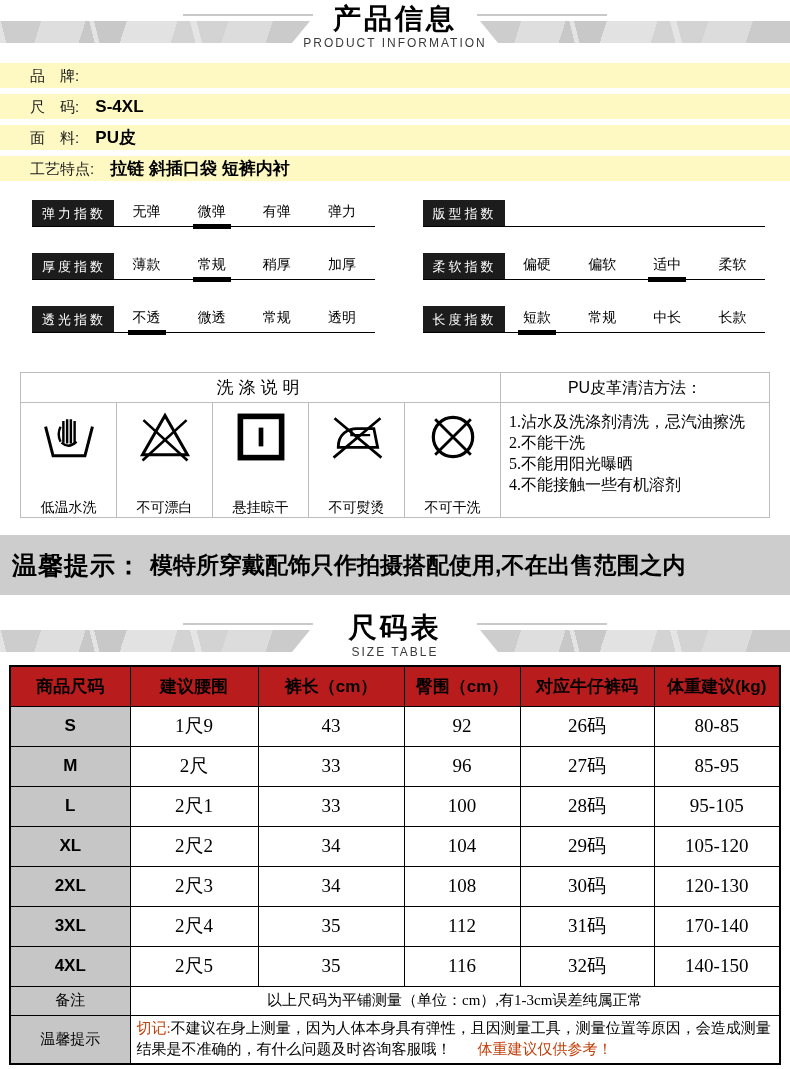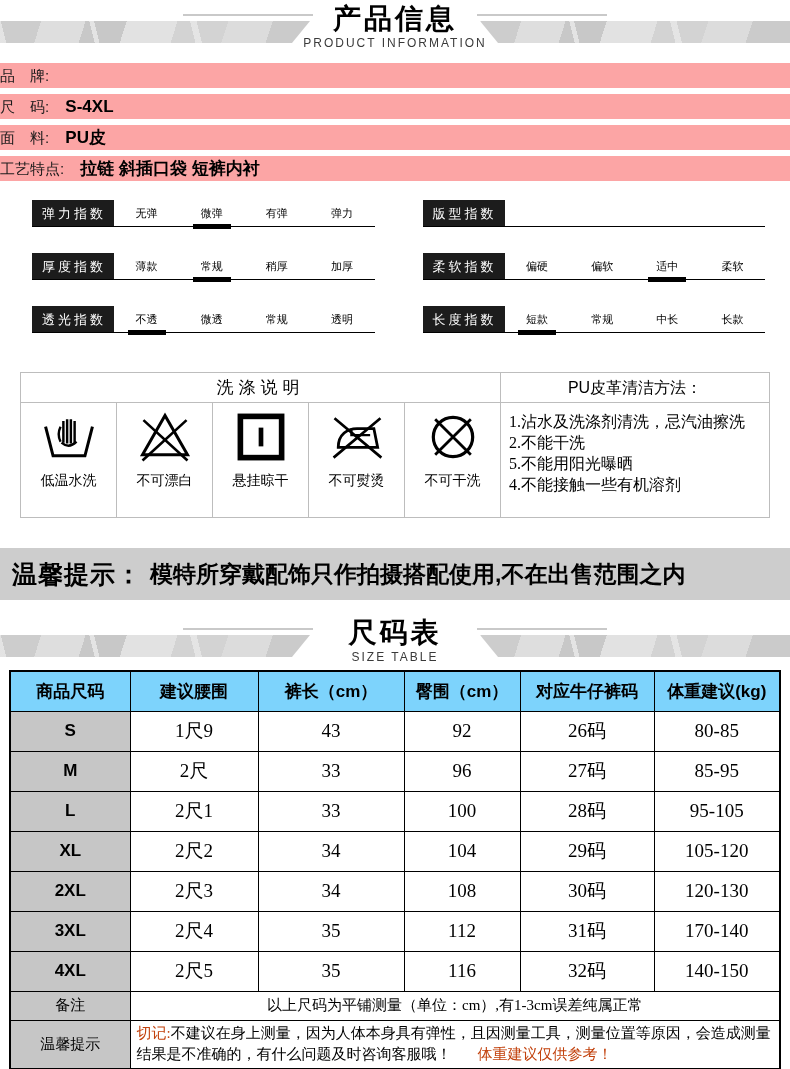--- a/index.html
+++ b/index.html
@@ -29,82 +29,82 @@
     background:
       linear-gradient(76deg, rgba(255,255,255,.45) 0 2%, transparent 2% 30%, rgba(255,255,255,.5) 30% 31.5%, transparent 31.5% 62%, rgba(255,255,255,.4) 62% 64%, transparent 64%),
       linear-gradient(108deg, #cdcdcd 0 13%, #dedede 13% 27%, #c8c8c8 27% 40%, #e2e2e2 40% 56%, #d3d3d3 56% 72%, #dcdcdc 72% 86%, #cbcbcb 86%);
   }
   .band.left  { left:0;  clip-path:polygon(0 0, 100% 0, calc(100% - 18px) 100%, 0 100%); }
   .band.right { right:0; clip-path:polygon(0 0, 100% 0, 100% 100%, 18px 100%); }
 
   
   .attr-section { margin:5px 0 14px; }
   .attr-row {
-    height:25px; line-height:25px; background:#fca5a5; margin-bottom:6px;
-    font-size:15px; white-space:nowrap;
+    height:25px; line-height:25px; background:#fef9c3; margin-bottom:6px;
+    padding-left:30px; font-size:15px; white-space:nowrap;
   }
   .attr-label { color:#1a1a1a; }
   .attr-value { font-weight:bold; font-size:17px; margin-left:12px; }
 
   
   .indices {
     display:grid; grid-template-columns:1fr 1fr; column-gap:48px;
     margin:20px 25px 0 32px;
   }
   .idx-row {
     display:flex; align-items:flex-end; border-bottom:1px solid #000;
     margin-bottom:27px; height:26px;
   }
   .idx-chip {
     background:#1c1c1c; color:#fff; font-size:13px; letter-spacing:3px;
     padding:5px 8px 4px 10px; line-height:17px; white-space:nowrap;
   }
   .idx-opts { flex:1; display:flex; }
-  .idx-opt { flex:1; text-align:center; font-size:11px; padding-bottom:5px; position:relative; }
+  .idx-opt { flex:1; text-align:center; font-size:14px; padding-bottom:5px; position:relative; }
   .idx-opt.sel::after {
     content:""; position:absolute; bottom:-3px; left:50%; transform:translateX(-50%);
     width:38px; height:5px; background:#000;
   }
 
   
   .wash-box {
     margin:12px 20px 0; border:1px solid #bdbdbd;
     display:grid; grid-template-columns:96px 96px 96px 96px 96px 1fr;
     grid-template-rows:30px 114px;
   }
   .wash-title {
     grid-column:1/6; border-right:1px solid #bdbdbd; border-bottom:1px solid #bdbdbd;
     text-align:center; font-size:17px; line-height:30px; letter-spacing:5px;
   }
   .pu-title { grid-column:6; border-bottom:1px solid #bdbdbd; text-align:center; font-size:16px; line-height:30px; }
   .wash-cell {
     border-right:1px solid #bdbdbd; display:flex; flex-direction:column;
-    align-items:center; justify-content:flex-start; padding-top:4px;
+    align-items:center; justify-content:space-between; padding-top:4px;
   }
   .wash-cell svg { width:60px; height:60px; }
   .wash-label { font-size:14px; margin-top:5px; }
   .pu-list { padding:8px 8px 0 8px; font-size:16px; line-height:1.32; }
   .pu-list div { white-space:nowrap; }
 
   
   .notice-banner {
-    margin-top:30px; height:52px; background:#cdcdcd;
+    margin-top:17px; height:60px; background:#cdcdcd;
     display:flex; align-items:center; padding:0 12px; white-space:nowrap;
   }
   .notice-label { font-size:25px; font-weight:bold; letter-spacing:1px; }
   .notice-text  { font-size:23px; font-weight:bold; margin-left:8px;text-align:center; }
 
   
   .size-header { margin-top:14px; height:52px; }
   table.size-table {
     width:770px; margin:4px auto 0; border-collapse:collapse;
     border:2px solid #000; table-layout:fixed;
   }
   .size-table td, .size-table th { border:1px solid #000; text-align:center; vertical-align:middle; }
-  .size-table th { height:40px; background:#7dd3fc; font-size:17px; font-weight:bold;text-align:center; }
+  .size-table th { height:40px; background:#b91c1c; font-size:17px; font-weight:bold;text-align:center; }
   .size-table td { height:40px; font-family:"Liberation Serif","DejaVu Serif",serif; font-size:19px; }
   .size-table td.size-col {
     background:#c6c6c6; font-family:"Liberation Sans","DejaVu Sans",sans-serif;
     font-weight:bold; font-size:17px;
   }
   .size-table tr.note-row td { height:29px; font-size:15px; }
   .size-table tr.note-row td.size-col, .size-table tr.tip-row td.size-col {
     font-weight:normal; font-size:15px;
   }
   .size-table tr.tip-row td { height:47px; font-size:15px; }

